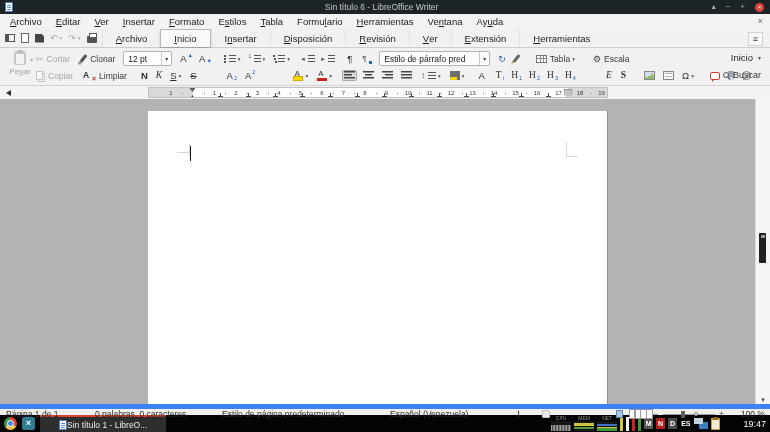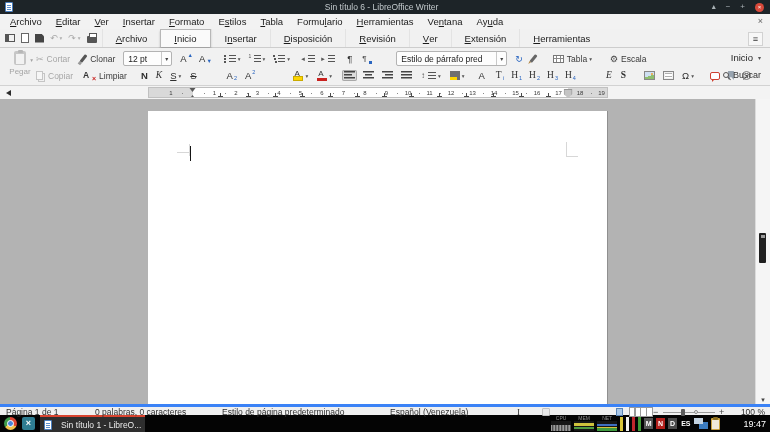--- a/index.html
+++ b/index.html
@@ -136,39 +136,39 @@
   
   #docarea{height:305px;background:#b3b3b3;position:relative;overflow:hidden;}
   #page{position:absolute;left:148px;top:12px;width:460px;height:300px;background:#fff;border-right:1px solid #8f8f8f;}
   .bmark{position:absolute;background:#d7d7d7;}
   #caret{position:absolute;left:41.5px;top:35px;width:1.5px;height:15px;background:#151515;}
   #vscroll{position:absolute;right:0;top:0;bottom:0;width:15px;background:#f5f5f5;border-left:1px solid #dcdcdc;}
   #vthumb{position:absolute;left:3px;top:134px;width:7px;height:30px;background:#1f1f1f;border-radius:1px;}
   #vthumb::after{content:"";position:absolute;left:1.5px;top:2px;width:4px;height:3px;background:#9a9a9a;}
   #vdown{position:absolute;bottom:0;left:0;right:0;text-align:center;font-size:7px;line-height:9px;color:#444;}
   
-  #statusbar{height:11px;background:#f0f0f0;border-top:3px solid #3b82f6;position:relative;font-size:8.5px;color:#2d2d2d;}
+  #statusbar{height:11px;background:#f0f0f0;border-top:5px solid #3b82f6;position:relative;font-size:8.5px;color:#2d2d2d;}
   #statusbar .sf{position:absolute;top:0;line-height:10px;white-space:nowrap;}
   .ci-ibeam::before{content:"I";font-family:"Liberation Serif",serif;font-size:9px;color:#333;}
   .ci-sstate{width:8px;height:8px;border:1px solid #c2c2c2;background:#e9e9e9;border-radius:1px;margin-top:1px;}
   .ci-v1{width:7px;height:8px;background:#a9c7e8;border:1px solid #5a84b5;margin-top:1px;}
   .ci-v2{width:4px;height:8px;background:#fff;box-shadow:0 0 0 1px #999,6px 0 0 0 #fff,6px 0 0 1px #999;margin:1px 7px 0 2px;}
   .ci-v3{width:11px;height:8px;background:#fff;box-shadow:0 0 0 1px #999;margin-top:1px;position:relative;}
   .ci-v3::after{content:"";position:absolute;left:5px;top:0;bottom:0;width:1px;background:#999;}
   #zoomslider{position:absolute;left:663px;top:0;width:52px;height:11px;}
   #zoomslider .ln{position:absolute;left:0;right:0;top:5px;height:1px;background:#9b9b9b;}
   #zoomslider .th{position:absolute;left:18px;top:2px;width:4px;height:7px;background:#5c5c5c;border-radius:1px;}
   #zoomslider .nt{position:absolute;left:31px;top:3px;width:4px;height:4px;border:1px solid #8a8a8a;border-radius:50%;background:#f0f0f0;}
   .zbtn{position:absolute;top:0;line-height:10px;font-size:9px;color:#444;}
   
   #taskbar{height:17px;background:#040404;display:flex;align-items:center;padding:0 4px;gap:5px;color:#fff;}
   .ci-chromium{width:13px;height:13px;border-radius:50%;background:conic-gradient(#dd4533 0 33%,#f2c14b 33% 66%,#3f9b4a 66%);}
   .ci-chromium::after{content:"";position:absolute;inset:3px;border-radius:50%;background:#4a84d8;border:1px solid #fff;}
   .ci-xapp{width:13px;height:13px;border-radius:2px;background:#2f7d92;color:#fff;font:700 9px/13px "Liberation Sans",sans-serif;text-align:center;}
-  #winbtn{height:17px;display:flex;align-items:center;gap:9px;background:#2e2e2e;border-top:2px solid #d8432f;padding:0 4px;max-width:175px;}
+  #winbtn{height:17px;display:flex;align-items:center;gap:0;background:#2e2e2e;border-top:2px solid #d8432f;padding:0 19px;max-width:175px;}
   #winbtn span{font-size:8.5px;color:#ececec;white-space:nowrap;overflow:hidden;}
   #tray{margin-left:auto;display:flex;align-items:center;gap:3px;}
   .mon{width:20px;height:15px;display:flex;flex-direction:column;}
   .mon .ml{font-size:5px;line-height:5px;color:#8f8f8f;text-align:center;}
   .mon .mg{flex:1;background:#161616;position:relative;overflow:hidden;}
   .mon.cpu .mg::after{content:"";position:absolute;left:0;right:0;bottom:0;height:65%;
      background:repeating-linear-gradient(to right,#9a9a9a 0 1px,#4d4d4d 1px 2px,#7a7a7a 2px 3px);}
   .mon.mem .mg::after{content:"";position:absolute;inset:0;
      background:linear-gradient(to bottom,#161616 0 2px,#cfc23c 2px 5px,#161616 5px 6px,#4f9a3f 6px 8px,#161616 8px);}
   .mon.net .mg::after{content:"";position:absolute;inset:0;
@@ -285,21 +285,21 @@
         </span>
         <span class="rb-item" style="margin-left: 3px;">
           <span class="ci ci-ind"></span>
         </span>
         <span class="rb-item" style="margin-left: 8px;">
           <span class="tt ">¶</span>
         </span>
         <span class="rb-item" style="margin-left: 6px;">
           <span class="ci ci-pst"></span>
         </span>
-        <span class="rb-item" style="margin-left: 20px;">
+        <span class="rb-item" style="margin-left: 3px;">
           <span class="combo">
             <span class="cv" style="width: 92px;">Estilo de párrafo pred</span>
             <span class="ca">▾</span>
           </span>
         </span>
         <span class="rb-item" style="margin-left: 4px;">
           <span class="ci gly blue">↻</span>
         </span>
         <span class="rb-item" style="margin-left: 3px;">
           <span class="ci ci-pen"></span>

